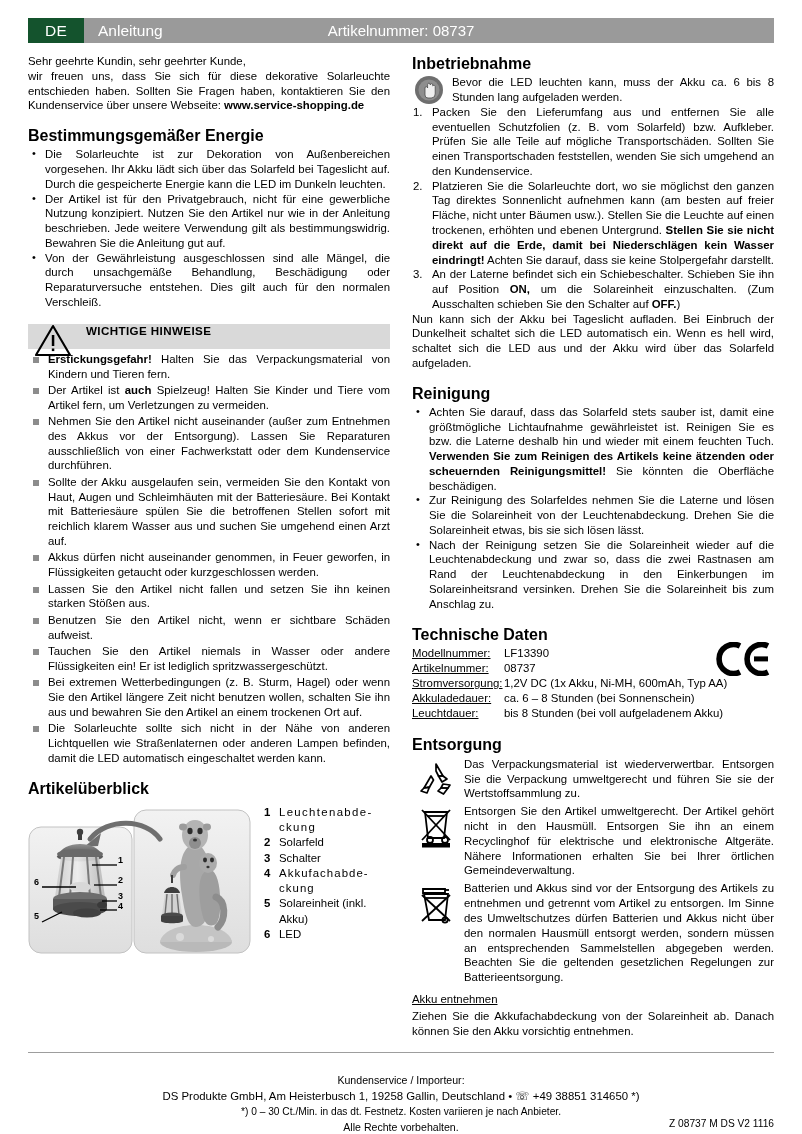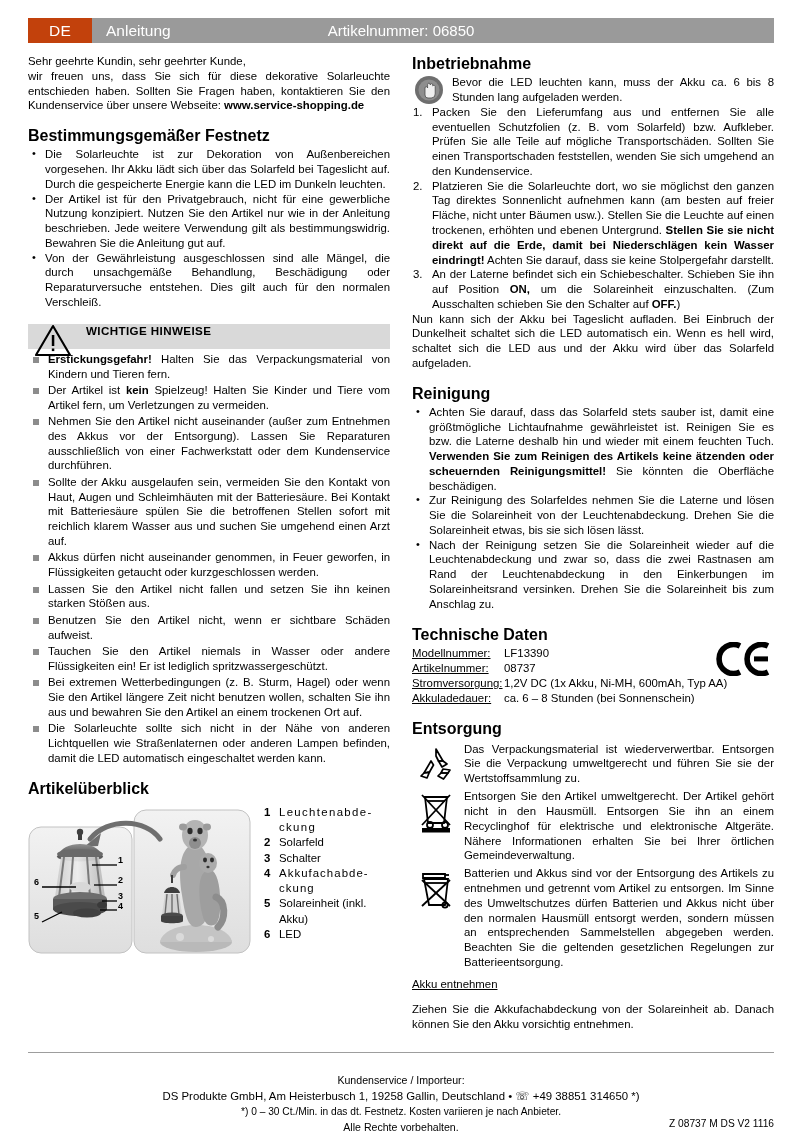--- a/index.html
+++ b/index.html
@@ -17,22 +17,22 @@
 
   
   .header-bar {
     position: absolute;
     left: 28px; top: 18px;
     width: 746px; height: 25px;
     background: #9a9a9a;
     display: flex; align-items: center;
   }
   .header-lang {
-    width: 64px; height: 25px;
-    background: #c2410c;
+    width: 56px; height: 25px;
+    background: #14532d;
     color: #fff;
     font-size: 15.5px; font-weight: 400;
     display: flex; align-items: center; justify-content: center;
     letter-spacing: .3px;
   }
   .header-title {
     color: #fff; font-size: 15.5px;
     margin-left: 14px;
   }
   .header-article {
@@ -202,47 +202,47 @@
   .phone-gl { font-family: "DejaVu Sans", sans-serif; }
 </style>
 </head>
 <body>
 
 <div class="page">
 
   <div class="header-bar">
     <div class="header-lang">DE</div>
     <div class="header-title">Anleitung</div>
-    <div class="header-article">Artikelnummer: 06850</div>
+    <div class="header-article">Artikelnummer: 08737</div>
   </div>
 
   <div class="col col-left">
 
     <div class="para nojust">Sehr geehrte Kundin, sehr geehrter Kunde,</div>
     <div class="para"><span>wir freuen uns, dass Sie sich für diese dekorative Solarleuchte entschieden haben. Sollten Sie Fragen haben, kontaktieren Sie den Kundenservice über unsere Webseite: </span><b>www.service-shopping.de</b></div>
 
-    <h2 class="sec">Bestimmungsgemäßer Festnetz</h2>
+    <h2 class="sec">Bestimmungsgemäßer Energie</h2>
     <ul class="bul">
       <li>Die Solarleuchte ist zur Dekoration von Außenbereichen vorgesehen. Ihr Akku lädt sich über das Solarfeld bei Tageslicht auf. Durch die gespeicherte Energie kann die LED im Dunkeln leuchten.</li>
       <li>Der Artikel ist für den Privatgebrauch, nicht für eine gewerbliche Nutzung konzipiert. Nutzen Sie den Artikel nur wie in der Anleitung beschrieben. Jede weitere Verwendung gilt als bestimmungswidrig. Bewahren Sie die Anleitung gut auf.</li>
       <li>Von der Gewährleistung ausgeschlossen sind alle Mängel, die durch unsachgemäße Behandlung, Beschädigung oder Reparaturversuche entstehen. Dies gilt auch für den normalen Verschleiß.</li>
     </ul>
 
     <div class="warn-head">
       <svg class="tri" viewBox="0 0 38 32">
         <path d="M19 2 L36 31 L2 31 Z" fill="none" stroke="#000" stroke-width="2.1" stroke-linejoin="round"></path>
         <rect x="17.8" y="11" width="2.5" height="11" fill="#000"></rect>
         <rect x="17.8" y="24.5" width="2.5" height="2.6" fill="#000"></rect>
       </svg>
       <div class="wtxt">WICHTIGE HINWEISE</div>
     </div>
 
     <ul class="sq">
       <li><b>Erstickungsgefahr!</b><span> Halten Sie das Verpackungsmaterial von Kindern und Tieren fern.</span></li>
-      <li><span>Der Artikel ist </span><b>kein</b><span> Spielzeug! Halten Sie Kinder und Tiere vom Artikel fern, um Verletzungen zu vermeiden.</span></li>
+      <li><span>Der Artikel ist </span><b>auch</b><span> Spielzeug! Halten Sie Kinder und Tiere vom Artikel fern, um Verletzungen zu vermeiden.</span></li>
       <li>Nehmen Sie den Artikel nicht auseinander (außer zum Entnehmen des Akkus vor der Entsorgung). Lassen Sie Reparaturen ausschließlich von einer Fachwerkstatt oder dem Kundenservice durchführen.</li>
       <li>Sollte der Akku ausgelaufen sein, vermeiden Sie den Kontakt von Haut, Augen und Schleimhäuten mit der Batteriesäure. Bei Kontakt mit Batteriesäure spülen Sie die betroffenen Stellen sofort mit reichlich klarem Wasser aus und suchen Sie umgehend einen Arzt auf.</li>
       <li>Akkus dürfen nicht auseinander genommen, in Feuer geworfen, in Flüssigkeiten getaucht oder kurzgeschlossen werden.</li>
       <li>Lassen Sie den Artikel nicht fallen und setzen Sie ihn keinen starken Stößen aus.</li>
       <li>Benutzen Sie den Artikel nicht, wenn er sichtbare Schäden aufweist.</li>
       <li>Tauchen Sie den Artikel niemals in Wasser oder andere Flüssigkeiten ein! Er ist lediglich spritzwassergeschützt.</li>
       <li>Bei extremen Wetterbedingungen (z. B. Sturm, Hagel) oder wenn Sie den Artikel längere Zeit nicht benutzen wollen, schalten Sie ihn aus und bewahren Sie den Artikel an einem trockenen Ort auf.</li>
       <li>Die Solarleuchte sollte sich nicht in der Nähe von anderen Lichtquellen wie Straßenlaternen oder anderen Lampen befinden, damit die LED automatisch eingeschaltet werden kann.</li>
     </ul>
 
@@ -439,20 +439,24 @@
           <div class="tech-v">08737</div>
         </div>
         <div class="tech-row">
           <div class="tech-k">Stromversorgung:</div>
           <div class="tech-v">1,2V DC (1x Akku, Ni-MH, 600mAh, Typ AA)</div>
         </div>
         <div class="tech-row">
           <div class="tech-k">Akkuladedauer:</div>
           <div class="tech-v">ca. 6 – 8 Stunden (bei Sonnenschein)</div>
         </div>
+        <div class="tech-row">
+          <div class="tech-k">Leuchtdauer:</div>
+          <div class="tech-v">bis 8 Stunden (bei voll aufgeladenem Akku)</div>
+        </div>
       </div>
     </div>
 
     <h2 class="sec">Entsorgung</h2>
 
     <div class="disp-row">
       <svg class="dico" viewBox="0 0 44 44">
         <g fill="none" stroke="#000" stroke-width="1.7" stroke-linejoin="round">
           <path d="M22 6 L29 18 L24.5 18 L22 13 Z"></path>
           <path d="M29 18 L24.5 18 L28 24 L33 21 Z"></path>
@@ -489,21 +493,21 @@
           <path d="M31 8 L35 8"></path>
           <path d="M8 13 L36 39"></path>
           <path d="M36 13 L8 39"></path>
           <circle cx="31" cy="38" r="2.6"></circle>
         </g>
       </svg>
       <div class="dtxt">Batterien und Akkus sind vor der Entsorgung des Artikels zu entnehmen und getrennt vom Artikel zu entsorgen. Im Sinne des Umweltschutzes dürfen Batterien und Akkus nicht über den normalen Hausmüll entsorgt werden, sondern müssen an entsprechenden Sammelstellen abgegeben werden. Beachten Sie die geltenden gesetzlichen Regelungen zur Batterieentsorgung.</div>
     </div>
 
     <div class="sub-underline">Akku entnehmen</div>
-    <div class="para" style="margin-top:12px;">Ziehen Sie die Akkufachabdeckung von der Solareinheit ab. Danach können Sie den Akku vorsichtig entnehmen.</div>
+    <div class="para" style="margin-top:4px;">Ziehen Sie die Akkufachabdeckung von der Solareinheit ab. Danach können Sie den Akku vorsichtig entnehmen.</div>
 
   </div>
 
   <div class="footer">
     <div class="fline"></div>
     <div class="f1">Kundenservice / Importeur:</div>
     <div class="f2"><span>DS Produkte GmbH, Am Heisterbusch 1, 19258 Gallin, Deutschland • </span><span class="phone-gl">☏</span> <span>+49 38851 314650 *)</span></div>
     <div class="f3">*) 0 – 30 Ct./Min. in das dt. Festnetz. Kosten variieren je nach Anbieter.</div>
     <div class="f4">Alle Rechte vorbehalten.</div>
     <div class="fcode">Z 08737 M DS V2 1116</div>

